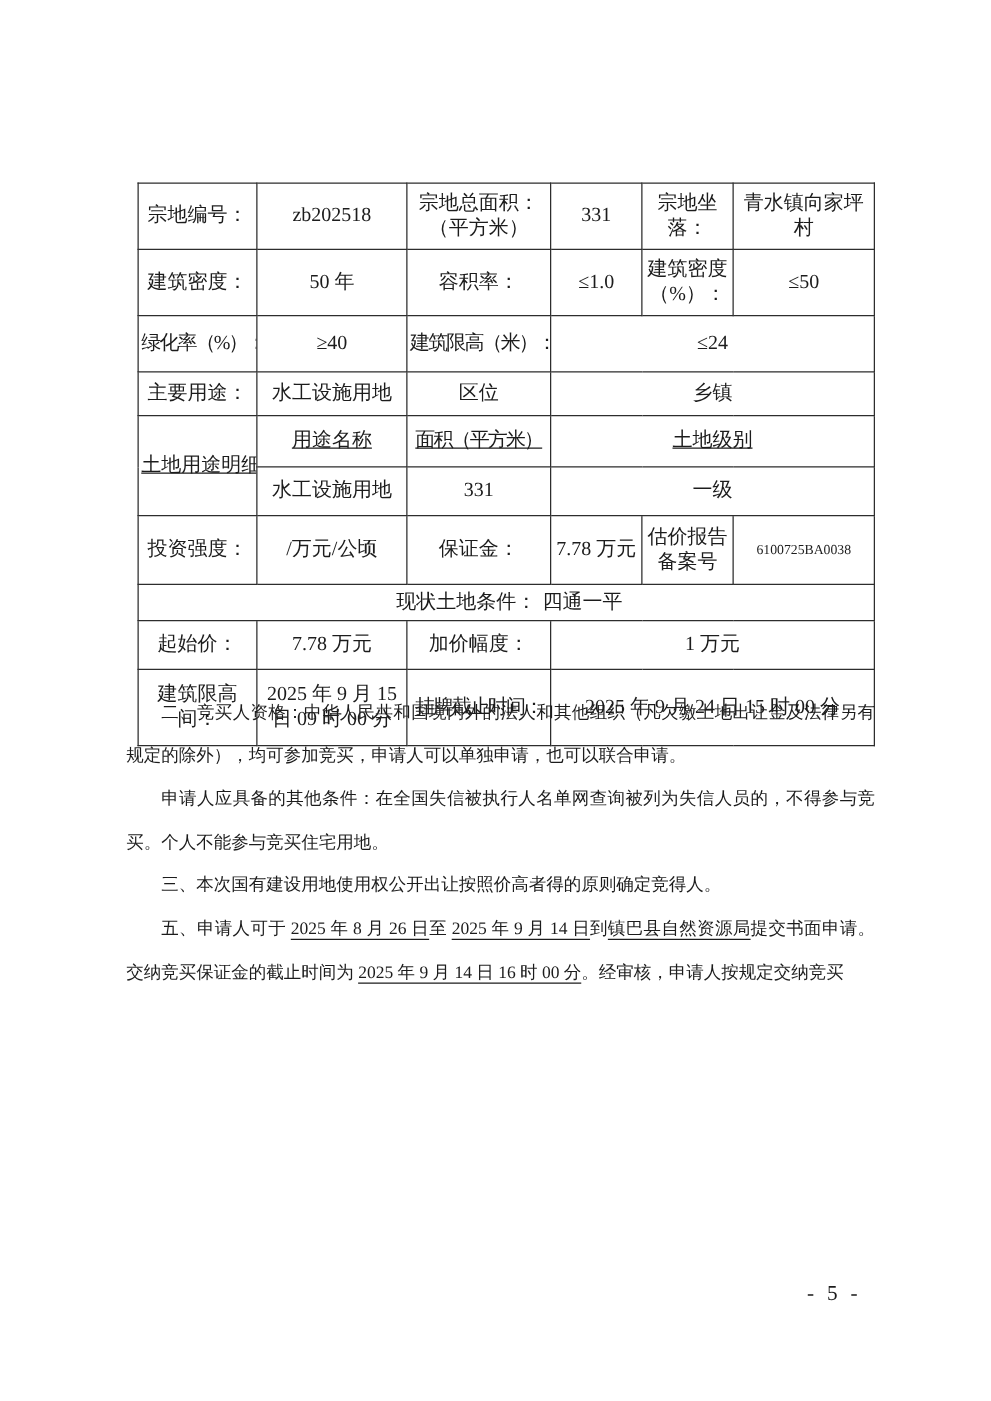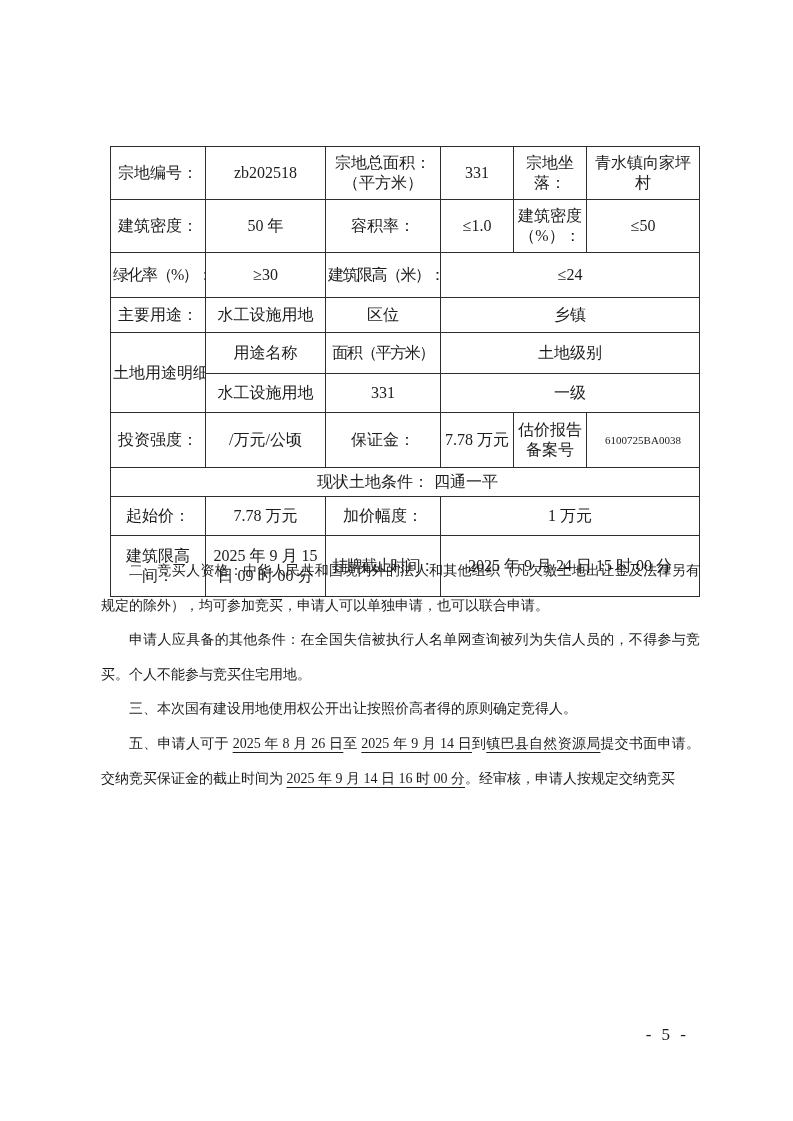--- a/index.html
+++ b/index.html
@@ -18,21 +18,21 @@
     font-size:16px;line-height:20px;
   }
   table.land td{
     border:1.5px solid #2d2d2d;
     text-align:center;vertical-align:middle;
     padding:2px 2px;overflow:hidden;
   }
   tr.h48 td{height:48px;}
   tr.h40 td{height:40px;}
   tr.h30 td{height:30px;}
-  tr.h36 td{height:36px;}
+  tr.h36 td{height:36px;text-decoration:underline;}
   tr.h34 td{height:34px;}
   tr.h50 td{height:50px;}
   tr.h24 td{height:24px;}
   tr.h56 td{height:56px;}
   .nowrap{white-space:nowrap;}
   .tight{white-space:nowrap;letter-spacing:-1.5px;}
   .small{font-size:11px;white-space:nowrap;}
   .left-cell{text-align:right;padding-left:7px !important;}
   .left-cell .val{margin-left:5px;}
 
@@ -85,21 +85,21 @@
       <td class="nowrap">建筑密度：</td>
       <td class="nowrap">50 年</td>
       <td class="nowrap">容积率：</td>
       <td class="nowrap">≤1.0</td>
       <td><span>建筑密度</span><br><span>（%）：</span></td>
       <td>≤50</td>
     </tr>
 
     <tr class="h40">
       <td class="tight">绿化率（%）：</td>
-      <td class="nowrap">≥30</td>
+      <td class="nowrap">≥40</td>
       <td class="tight">建筑限高（米）：</td>
       <td colspan="3">≤24</td>
     </tr>
 
     <tr class="h30">
       <td class="nowrap">主要用途：</td>
       <td class="nowrap">水工设施用地</td>
       <td class="nowrap">区位</td>
       <td colspan="3">乡镇</td>
     </tr>

